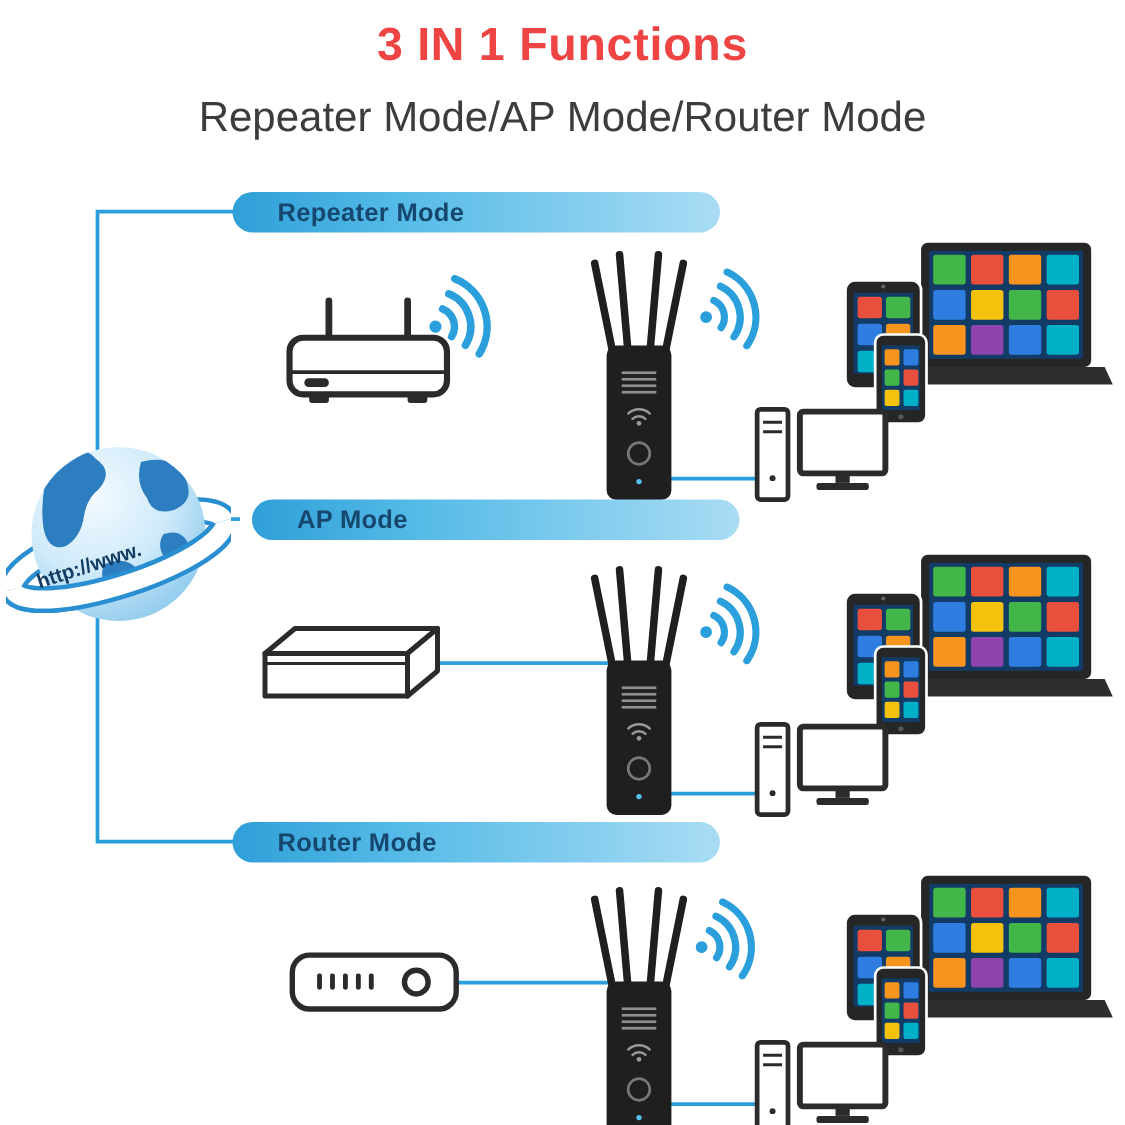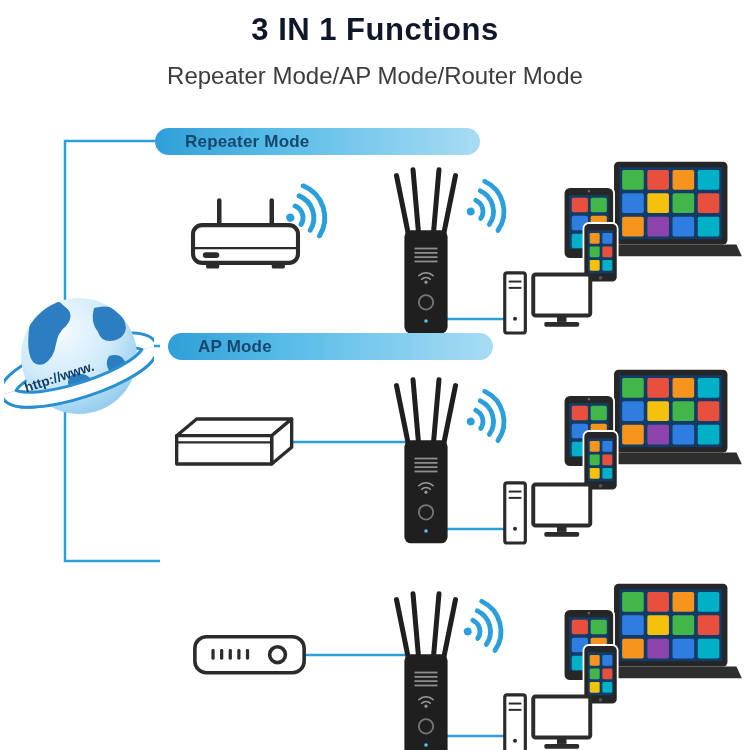--- a/index.html
+++ b/index.html
@@ -1,21 +1,21 @@
 <!DOCTYPE html>
 <html><head>
 <meta charset="utf-8">
 <style>
   * { margin:0; padding:0; box-sizing:border-box; }
   html,body { background:#ffffff; font-family:"Liberation Sans", sans-serif; }
   #canvas { position:relative; width:750px; height:750px; background:#fff; overflow:hidden; }
   .title { position:absolute; top:12px; left:0; width:100%; text-align:center;
-           font-size:31px; font-weight:bold; color:#0f172a; letter-spacing:.5px; }
+           font-size:31px; font-weight:bold; color:#ef4444; letter-spacing:.5px; }
   .subtitle { position:absolute; top:62px; left:0; width:100%; text-align:center;
-              font-size:24px; color:#3c3c3c; }
+              font-size:28px; color:#3c3c3c; }
   .lines { position:absolute; left:0; top:0; z-index:1; }
   .row { position:absolute; inset:0; }
   .icon { position:absolute; z-index:2; }
   .rot { transform-origin:50% 50%; }
   .banner { position:absolute; left:155px; width:325px; height:27px; border-radius:14px;
             background:linear-gradient(90deg,#2f9fd8 0%,#56bbe7 35%,#a9dcf4 100%);
             display:flex; align-items:center; padding-left:30px; z-index:3; }
   .banner span { font-size:17px; font-weight:bold; color:#16486f; letter-spacing:.2px; }
   .globe { position:absolute; z-index:4; }
   .hiddefs { position:absolute; width:0; height:0; overflow:hidden; }
@@ -232,20 +232,23 @@
       </svg>
     <svg class="icon" style="left:558px; top:368px;" width="185" height="126">
         <use href="#sym-cluster"></use>
       </svg>
     <svg class="icon" style="left:500px; top:478px;" width="95" height="73">
         <use href="#sym-pc"></use>
       </svg>
   </div>
 
   <div class="row">
+    <div class="banner" style="top:548px;">
+      <span>Router Mode</span>
+    </div>
     <svg class="icon" style="left:192px; top:628px;" width="115" height="52">
         <use href="#sym-modem2"></use>
       </svg>
     <svg class="icon" style="left:390px; top:588px;" width="72" height="173">
         <use href="#sym-repeater"></use>
       </svg>
     <svg class="icon rot" style="left:460px; top:598px; transform:rotate(-15deg);" width="56" height="56">
         <use href="#sym-wifi"></use>
       </svg>
     <svg class="icon" style="left:558px; top:582px;" width="185" height="126">

